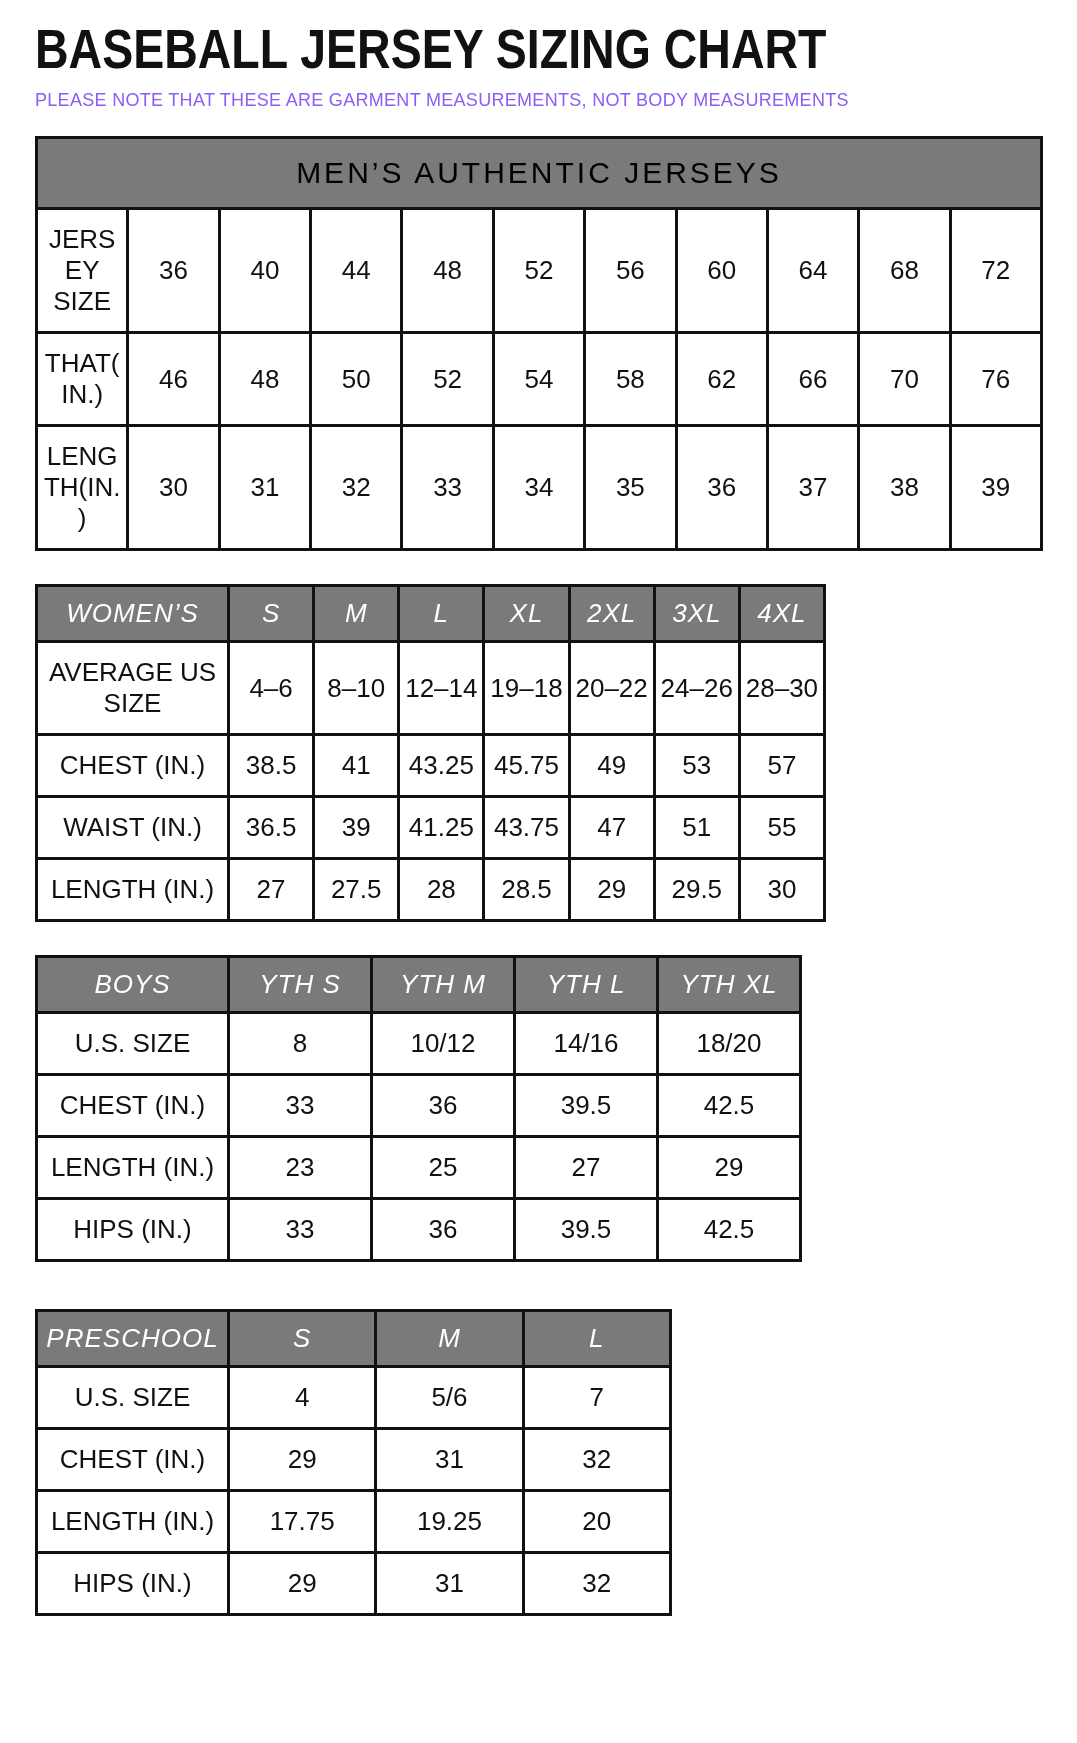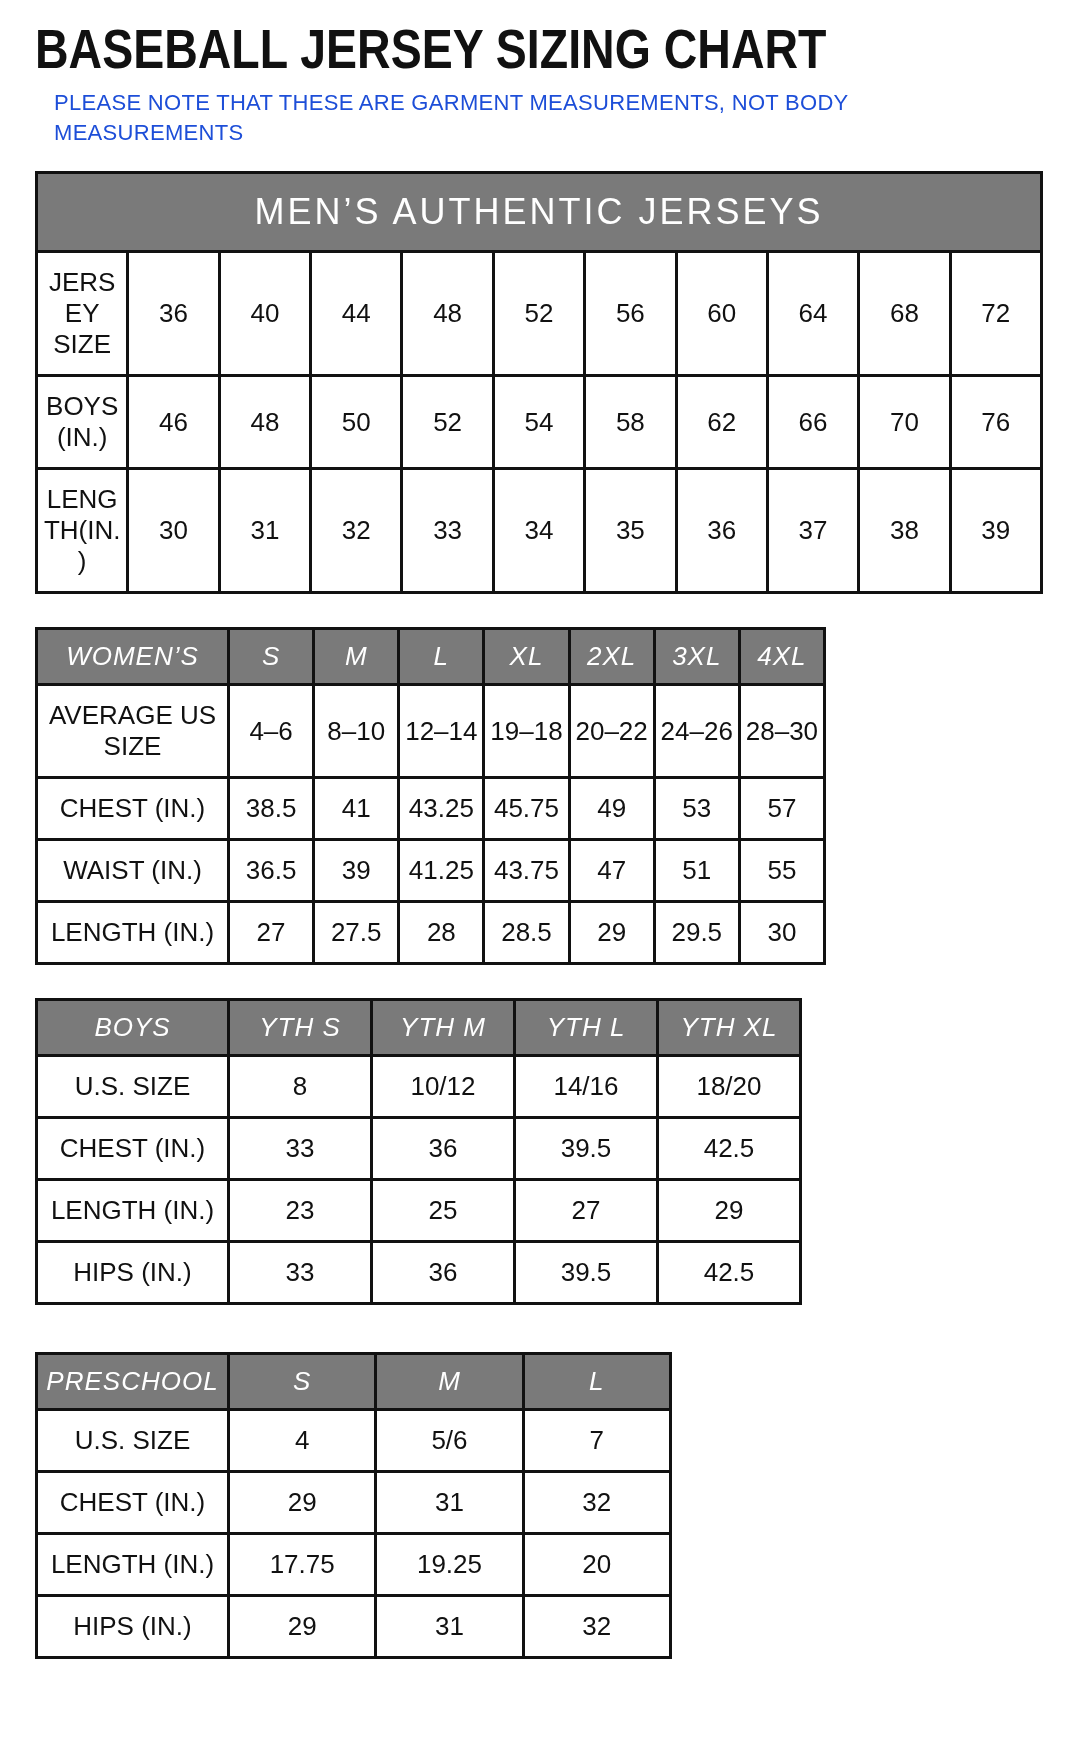--- a/index.html
+++ b/index.html
@@ -20,25 +20,25 @@
     font-size: 50px;
     font-weight: 800;
     letter-spacing: 0px;
     margin: 0 0 10px 0;
     display: inline-block;
     transform: scale(0.93, 1.1);
     transform-origin: left center;
     white-space: nowrap;
   }
   .note {
-    color: #1d4ed8;
-    font-size: 22px;
+    color: #8b5cf6;
+    font-size: 18px;
     line-height: 1.35;
     max-width: 900px;
-    margin: 0 0 24px 19px;
+    margin: 0 0 24px 0;
     letter-spacing: 0.3px;
   }
   table {
     border-collapse: collapse;
     table-layout: fixed;
     margin: 0 0 33px 0;
   }
   .tbl-mens      { width: 1008px; }
   .tbl-womens    { width: 791px;  }
   .tbl-boys      { width: 767px;  }
@@ -49,22 +49,22 @@
     vertical-align: middle;
     font-size: 26px;
     font-weight: 400;
     padding: 14px 4px;
     background: #ffffff;
     color: #111111;
     word-wrap: break-word;
   }
   th.banner {
     background: #7a7a7a;
-    color: #ffffff;
-    font-size: 36px;
+    color: #000000;
+    font-size: 30px;
     letter-spacing: 3px;
     font-weight: 400;
     padding: 17px 4px;
   }
   tr.head-row th {
     background: #7a7a7a;
     color: #ffffff;
     font-weight: 400;
     letter-spacing: 1px;
     padding: 11px 4px;
@@ -95,21 +95,21 @@
           <td>44</td>
           <td>48</td>
           <td>52</td>
           <td>56</td>
           <td>60</td>
           <td>64</td>
           <td>68</td>
           <td>72</td>
         </tr>
         <tr>
-          <td class="label-col">BOYS(IN.)</td>
+          <td class="label-col">THAT(IN.)</td>
           <td>46</td>
           <td>48</td>
           <td>50</td>
           <td>52</td>
           <td>54</td>
           <td>58</td>
           <td>62</td>
           <td>66</td>
           <td>70</td>
           <td>76</td>

